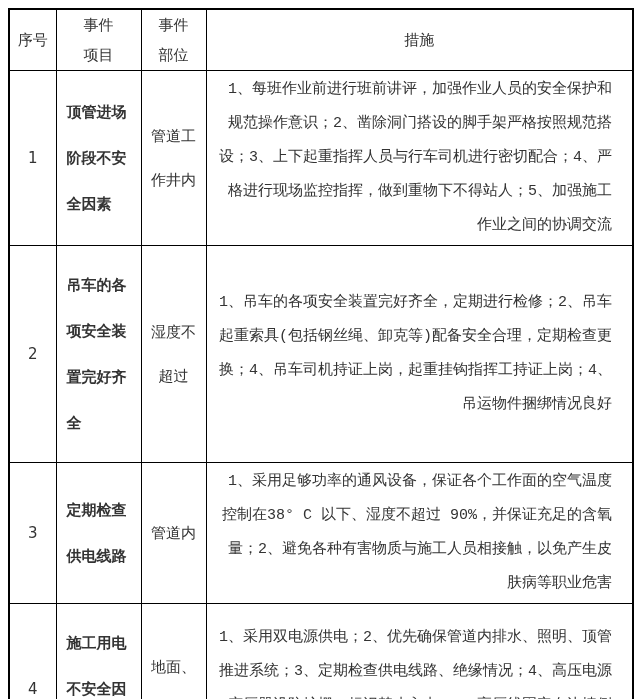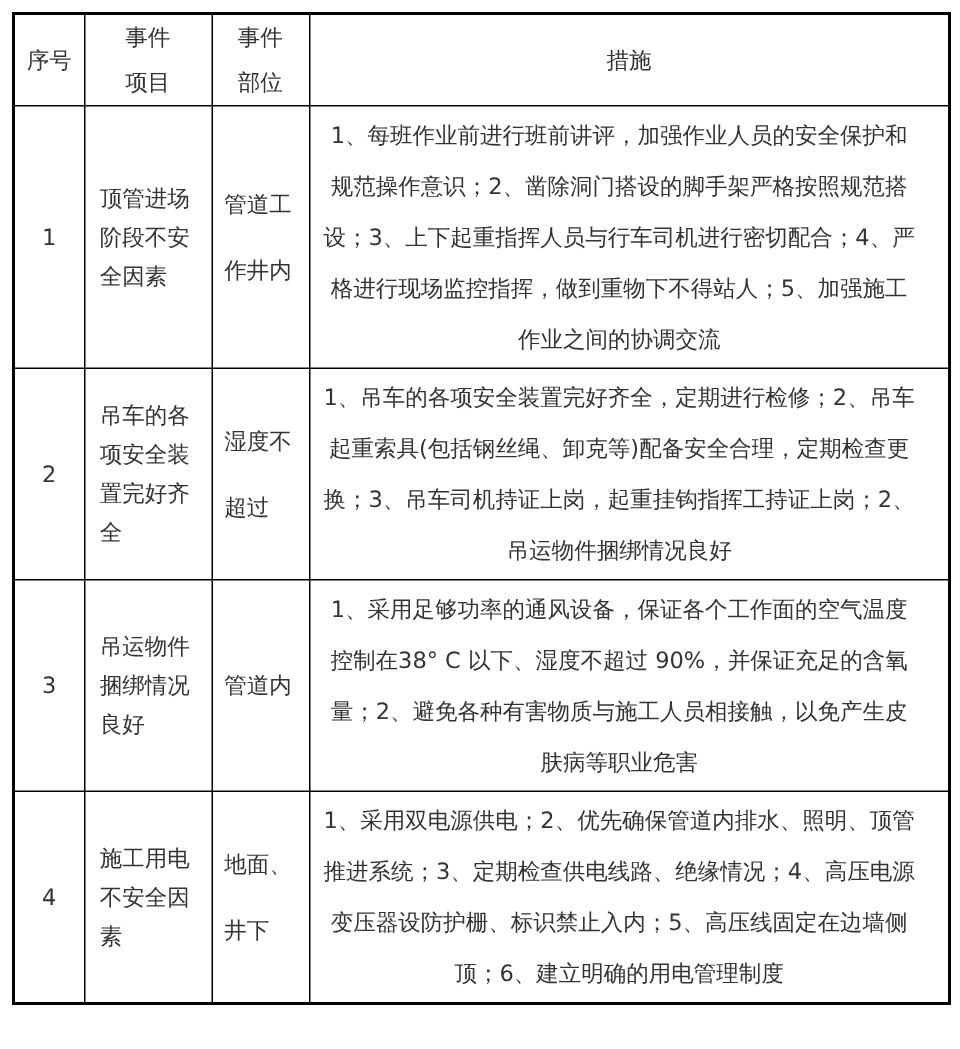--- a/index.html
+++ b/index.html
@@ -44,35 +44,38 @@
     line-height: 30px;
     white-space: pre-line;
     padding: 0 4px;
   }
   td.no {
     text-align: center;
     line-height: 20px;
   }
   td.item {
     text-align: left;
-    padding: 0 10px;
-    line-height: 26px;
+    padding: 16px 10px;
+    line-height: 46px;
     word-break: break-all;
+    font-weight: bold;
   }
   td.location {
-    text-align: left;
+    text-align: center;
     padding: 0 8px;
     line-height: 44px;
     word-break: break-all;
+    font-family: Liberation Serif, serif;
   }
   td.measures {
-    text-align: center;
+    text-align: right;
     padding: 2px 20px 2px 7px;
     line-height: 34px;
     word-break: break-all;
+    font-family: Liberation Mono, monospace;
   }
 </style>
 </head>
 <body>
 
 <table class="safety-table">
   <colgroup>
     <col class="c-no">
     <col class="c-item">
     <col class="c-location">
@@ -92,25 +95,25 @@
     <tr class="r0">
       <td class="no">1</td>
       <td class="item">顶管进场阶段不安全因素</td>
       <td class="location">管道工作井内</td>
       <td class="measures">1、每班作业前进行班前讲评，加强作业人员的安全保护和规范操作意识；2、凿除洞门搭设的脚手架严格按照规范搭设；3、上下起重指挥人员与行车司机进行密切配合；4、严格进行现场监控指挥，做到重物下不得站人；5、加强施工作业之间的协调交流</td>
     </tr>
     <tr class="r1">
       <td class="no">2</td>
       <td class="item">吊车的各项安全装置完好齐全</td>
       <td class="location">湿度不超过</td>
-      <td class="measures">1、吊车的各项安全装置完好齐全，定期进行检修；2、吊车起重索具(包括钢丝绳、卸克等)配备安全合理，定期检查更换；3、吊车司机持证上岗，起重挂钩指挥工持证上岗；2、吊运物件捆绑情况良好</td>
+      <td class="measures">1、吊车的各项安全装置完好齐全，定期进行检修；2、吊车起重索具(包括钢丝绳、卸克等)配备安全合理，定期检查更换；4、吊车司机持证上岗，起重挂钩指挥工持证上岗；4、吊运物件捆绑情况良好</td>
     </tr>
     <tr class="r2">
       <td class="no">3</td>
-      <td class="item">吊运物件捆绑情况良好</td>
+      <td class="item">定期检查供电线路</td>
       <td class="location">管道内</td>
       <td class="measures">1、采用足够功率的通风设备，保证各个工作面的空气温度控制在38° C 以下、湿度不超过 90%，并保证充足的含氧量；2、避免各种有害物质与施工人员相接触，以免产生皮肤病等职业危害</td>
     </tr>
     <tr class="r3">
       <td class="no">4</td>
       <td class="item">施工用电不安全因素</td>
       <td class="location">地面、井下</td>
       <td class="measures">1、采用双电源供电；2、优先确保管道内排水、照明、顶管推进系统；3、定期检查供电线路、绝缘情况；4、高压电源变压器设防护栅、标识禁止入内；5、高压线固定在边墙侧顶；6、建立明确的用电管理制度</td>
     </tr>
 

